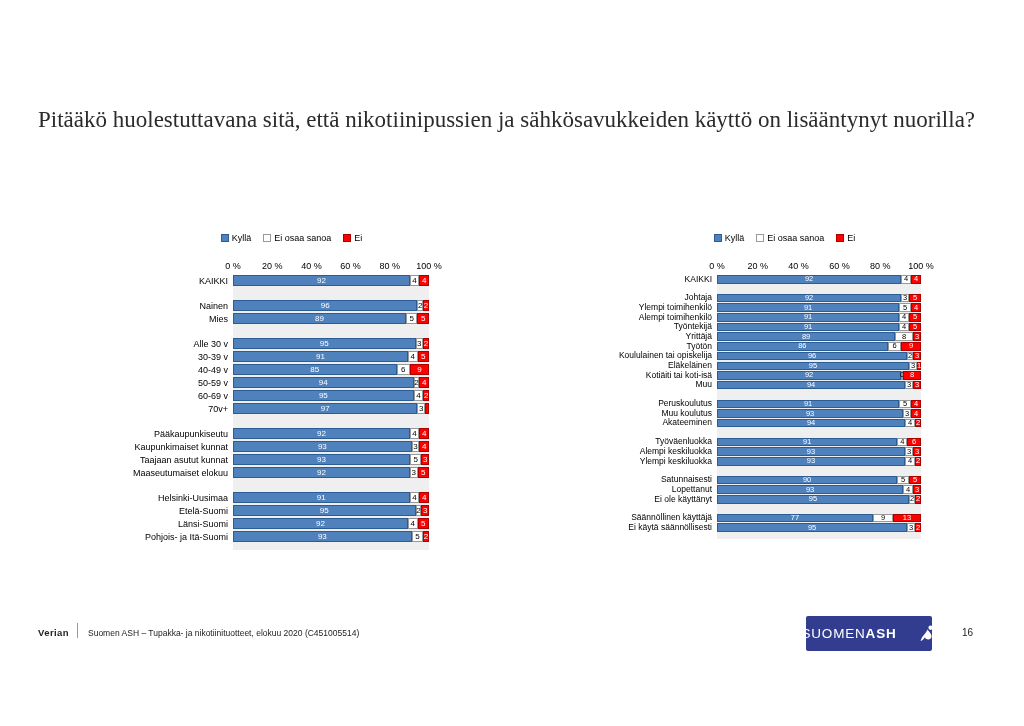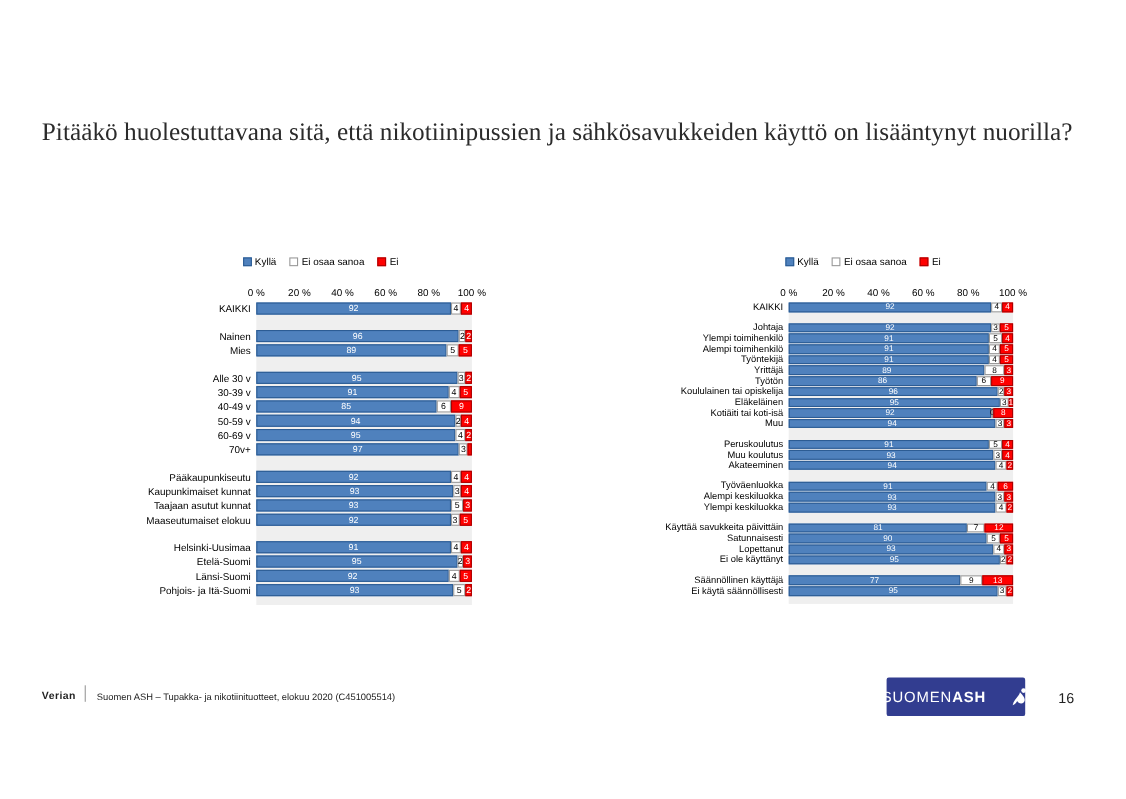--- a/index.html
+++ b/index.html
@@ -41,21 +41,21 @@
   .chart-right .group-gap{height:9px;}
   .footer-brand{position:absolute;left:38px;top:627px;font-size:9.5px;font-weight:bold;
                 letter-spacing:0.4px;color:#222;}
   .footer-divider{position:absolute;left:77px;top:623px;width:1px;height:15px;background:#9a9a9a;}
   .footer-source{position:absolute;left:88px;top:628px;font-size:8.5px;color:#222;}
   .logo{position:absolute;left:806px;top:616px;width:126px;height:35px;background:#323d90;
         border-radius:2px;display:flex;align-items:center;justify-content:center;gap:20px;}
   .logo-text{color:#fff;font-size:13.5px;letter-spacing:0.8px;display:flex;align-items:baseline;}
   .logo-text .l1{font-weight:normal;}
   .logo-text .l2{font-weight:bold;}
-  .page-num{position:absolute;left:962px;top:627px;font-size:13px;color:#222;}
+  .page-num{position:absolute;left:962px;top:627px;font-size:10px;color:#222;}
 </style>
 </head>
 <body>
 
 <div class="slide">
 
   <div class="title">Pitääkö huolestuttavana sitä, että nikotiinipussien ja sähkösavukkeiden käyttö on lisääntynyt nuorilla?</div>
 
   <div class="chart chart-left">
     <div class="legend">
@@ -584,34 +584,20 @@
             <div class="seg" style="flex-grow: 4; background: rgb(255, 255, 255); border-color: rgb(153, 153, 153); color: rgb(0, 0, 0);">
               <span class="vlabel">4</span>
             </div>
             <div class="seg" style="flex-grow: 2; background: rgb(255, 0, 0); border-color: rgb(170, 0, 0); color: rgb(255, 255, 255);">
               <span class="vlabel">2</span>
             </div>
           </div>
         </div>
         <div class="group-gap"></div>
         <div class="row">
-          <div class="rlabel">Käyttää savukkeita päivittäin</div>
-          <div class="track">
-            <div class="seg" style="flex-grow: 81; background: rgb(79, 129, 189); border-color: rgb(44, 92, 148); color: rgb(255, 255, 255);">
-              <span class="vlabel">81</span>
-            </div>
-            <div class="seg" style="flex-grow: 7; background: rgb(255, 255, 255); border-color: rgb(153, 153, 153); color: rgb(0, 0, 0);">
-              <span class="vlabel">7</span>
-            </div>
-            <div class="seg" style="flex-grow: 12; background: rgb(255, 0, 0); border-color: rgb(170, 0, 0); color: rgb(255, 255, 255);">
-              <span class="vlabel">12</span>
-            </div>
-          </div>
-        </div>
-        <div class="row">
           <div class="rlabel">Satunnaisesti</div>
           <div class="track">
             <div class="seg" style="flex-grow: 90; background: rgb(79, 129, 189); border-color: rgb(44, 92, 148); color: rgb(255, 255, 255);">
               <span class="vlabel">90</span>
             </div>
             <div class="seg" style="flex-grow: 5; background: rgb(255, 255, 255); border-color: rgb(153, 153, 153); color: rgb(0, 0, 0);">
               <span class="vlabel">5</span>
             </div>
             <div class="seg" style="flex-grow: 5; background: rgb(255, 0, 0); border-color: rgb(170, 0, 0); color: rgb(255, 255, 255);">
               <span class="vlabel">5</span>

